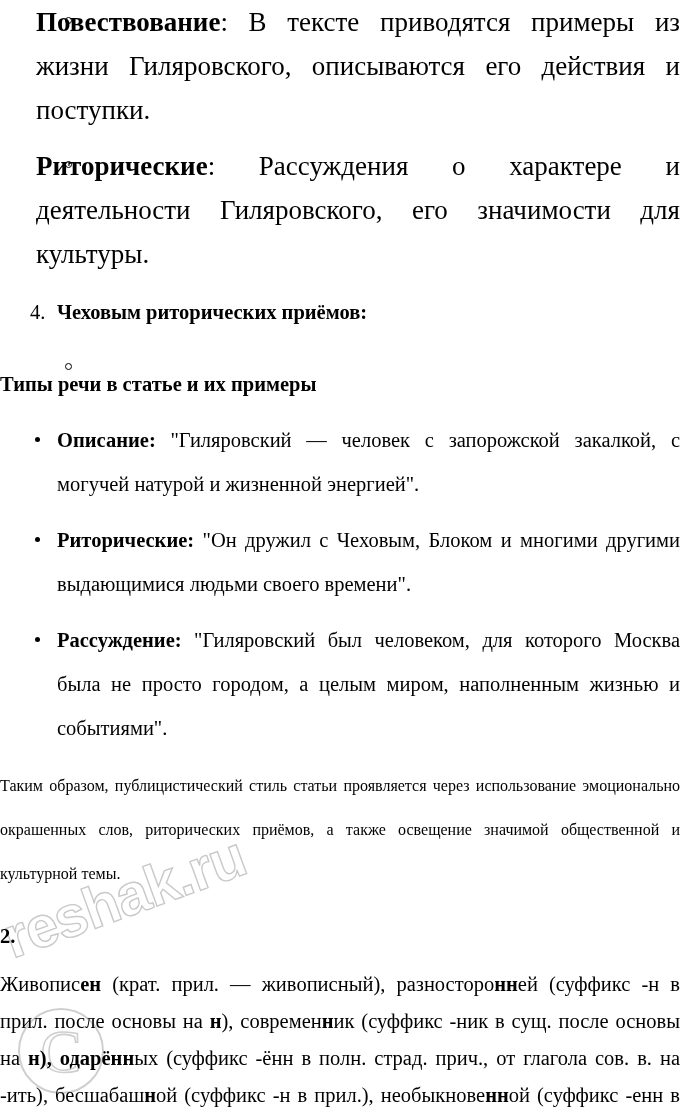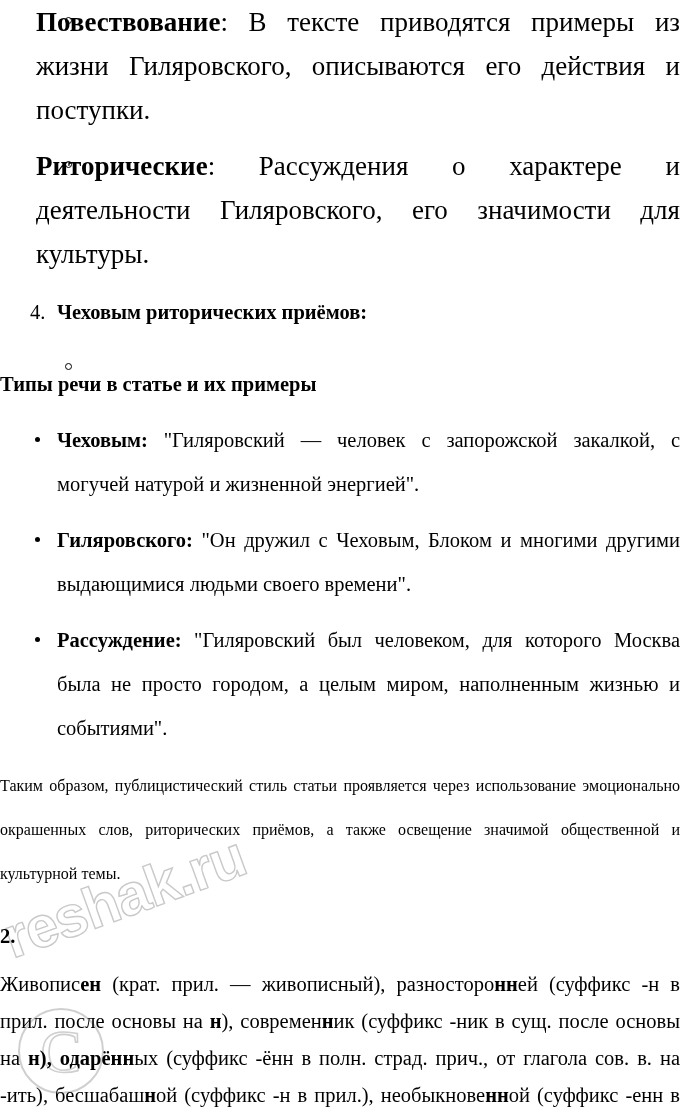--- a/index.html
+++ b/index.html
@@ -220,28 +220,28 @@
     </div>
 
     <div class="sp-16"></div>
 
     <div class="section-head">Типы речи в статье и их примеры</div>
 
     <div class="sp-12"></div>
 
     <div class="bullet-item">
       <span class="marker-dot"></span>
-      <b>Чеховым:</b><span> "Гиляровский — человек с запорожской закалкой, с могучей натурой и жизненной энергией".</span>
+      <b>Описание:</b><span> "Гиляровский — человек с запорожской закалкой, с могучей натурой и жизненной энергией".</span>
     </div>
 
     <div class="sp-12"></div>
 
     <div class="bullet-item">
       <span class="marker-dot"></span>
-      <b>Гиляровского:</b><span> "Он дружил с Чеховым, Блоком и многими другими выдающимися людьми своего времени".</span>
+      <b>Риторические:</b><span> "Он дружил с Чеховым, Блоком и многими другими выдающимися людьми своего времени".</span>
     </div>
 
     <div class="sp-12"></div>
 
     <div class="bullet-item">
       <span class="marker-dot"></span>
       <b>Рассуждение:</b><span> "Гиляровский был человеком, для которого Москва была не просто городом, а целым миром, наполненным жизнью и событиями".</span>
     </div>
 
     <div class="sp-14"></div>

